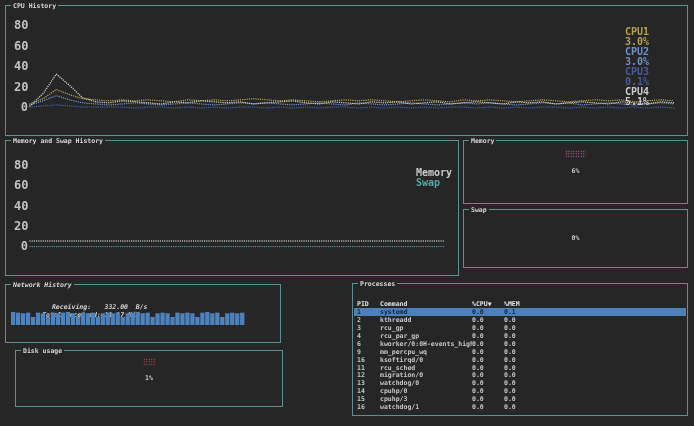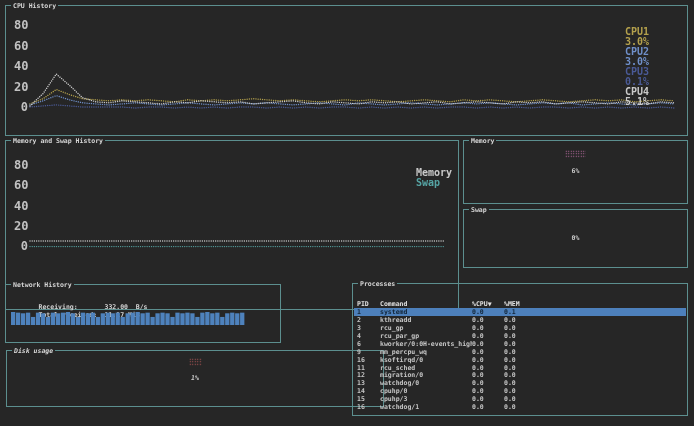--- a/index.html
+++ b/index.html
@@ -13,21 +13,21 @@
        line-height:7px; color:#c2c2c2; }
   svg{ position:absolute; left:0; top:0; }
   .legend{ position:absolute; }
   .lrow{ display:flex; justify-content:space-between; width:56px; line-height:10px; font-size:10px;flex-direction:column; }
   .mlegend .lrow{ width:40px; line-height:9.5px; justify-content:flex-start; }
   .gauge-wrap{ position:absolute; left:0; right:0; text-align:center; }
   .dotgrid{ display:inline-block; background-image:radial-gradient(circle, var(--c,#c470aa) 0.7px, transparent 0.85px);
             background-size:2.5px 2.5px; }
   .pct{ position:absolute; left:0; right:0; text-align:center; font-size:6.5px; color:#c9c9c9; }
   .nline{ position:absolute; left:9px; white-space:pre; font-size:6.5px; line-height:8px; color:#d2d2d2; }
-  .nlabel{ display:inline-block; width:66px; white-space:pre; }
+  .nlabel{ display:inline-block; width:66px; white-space:pre;text-align:center; }
   .nvalue{ white-space:pre; }
   .prow{ display:flex; align-items:center; height:7.95px; font-size:6.5px; color:#c6c6c6; white-space:pre; }
   .prow.phead{ position:absolute; top:15px; left:1px; right:1px; height:9px; color:#e0e0e0; }
   .proc-rows{ position:absolute; top:24px; left:1px; right:1px; }
   .c-pid{ display:inline-block; width:26px; padding-left:3px; overflow:hidden; }
   .c-cmd{ display:inline-block; width:92px; overflow:hidden; }
   .c-cpu{ display:inline-block; width:32px; }
   .c-mem{ display:inline-block; width:32px; }
   .prow.sel{ background:#4d80bb; color:#122539; }
 </style>
@@ -62,21 +62,21 @@
         <span>CPU3</span>
         <span>0.1%</span>
       </div>
       <div class="lrow" style="color: rgb(201, 201, 201);">
         <span>CPU4</span>
         <span>5.1%</span>
       </div>
     </div>
   </section>
 
-  <section class="panel" style="left:5px;top:140px;width:454px;height:170px;">
+  <section class="panel" style="left:5px;top:140px;width:454px;height:136px;">
     <span class="ptitle">Memory and Swap History</span>
     <span class="ax" style="top:21px">80</span>
     <span class="ax" style="top:41px">60</span>
     <span class="ax" style="top:62px">40</span>
     <span class="ax" style="top:82px">20</span>
     <span class="ax" style="top:102px">0</span>
     <svg id="mem-svg" width="452" height="134" viewBox="0 0 452 134">
         <polyline points="24.0,100.0 438.0,100.0" fill="none" stroke="#c9c9c9" stroke-width="1.4" stroke-dasharray="0.01 2.2" stroke-linecap="round"></polyline>
         <polyline points="24.0,105.6 438.0,105.6" fill="none" stroke="#55a3a3" stroke-width="1.4" stroke-dasharray="0.01 2.2" stroke-linecap="round"></polyline>
       </svg>
@@ -96,21 +96,21 @@
       <span class="dotgrid" id="memory-gauge" style="width: 21px; height: 8px; --c: #c470aa;"></span>
     </div>
     <div class="pct" style="top:26px;">6%</div>
   </section>
 
   <section class="panel" style="left:463px;top:209px;width:225px;height:59px;">
     <span class="ptitle">Swap</span>
     <div class="pct" style="top:24px;">0%</div>
   </section>
 
-  <section class="panel" style="left:5px;top:284px;width:276px;height:59px;">
+  <section class="panel" style="left:5px;top:284px;width:276px;height:59px;font-style:italic;">
     <span class="ptitle">Network History</span>
     <div class="nline" style="top:10px;">
       <span class="nlabel">Receiving:</span><span class="nvalue">332.00  B/s</span>
     </div>
     <div class="nline" style="top:18px;">
       <span class="nlabel">Total received:</span><span class="nvalue">11.17 MiB</span>
     </div>
     <svg id="net-svg" width="234" height="14" viewBox="0 0 234 14" style="left:5px;top:26px;">
         <rect x="0.00" y="1.00" width="4.3" height="13.00" fill="#4e82bd"></rect>
         <rect x="4.98" y="1.65" width="4.3" height="12.35" fill="#4e82bd"></rect>
@@ -155,21 +155,21 @@
         <rect x="199.20" y="2.30" width="4.3" height="11.70" fill="#4e82bd"></rect>
         <rect x="204.18" y="1.65" width="4.3" height="12.35" fill="#4e82bd"></rect>
         <rect x="209.16" y="5.94" width="4.3" height="8.06" fill="#4e82bd"></rect>
         <rect x="214.14" y="2.30" width="4.3" height="11.70" fill="#4e82bd"></rect>
         <rect x="219.12" y="1.65" width="4.3" height="12.35" fill="#4e82bd"></rect>
         <rect x="224.10" y="2.30" width="4.3" height="11.70" fill="#4e82bd"></rect>
         <rect x="229.08" y="1.65" width="4.3" height="12.35" fill="#4e82bd"></rect>
       </svg>
   </section>
 
-  <section class="panel" style="left:6px;top:350px;width:378px;height:57px;font-style:italic;">
+  <section class="panel" style="left:15px;top:350px;width:268px;height:57px;">
     <span class="ptitle">Disk usage</span>
     <div class="gauge-wrap" style="top:7px;">
       <span class="dotgrid" id="disk-gauge" style="width: 13px; height: 8px; --c: #bf5b5b;"></span>
     </div>
     <div class="pct" style="top:23px;">1%</div>
   </section>
 
   <section class="panel" style="left:352px;top:283px;width:336px;height:133px;">
     <span class="ptitle">Processes</span>
     <div class="prow phead">

